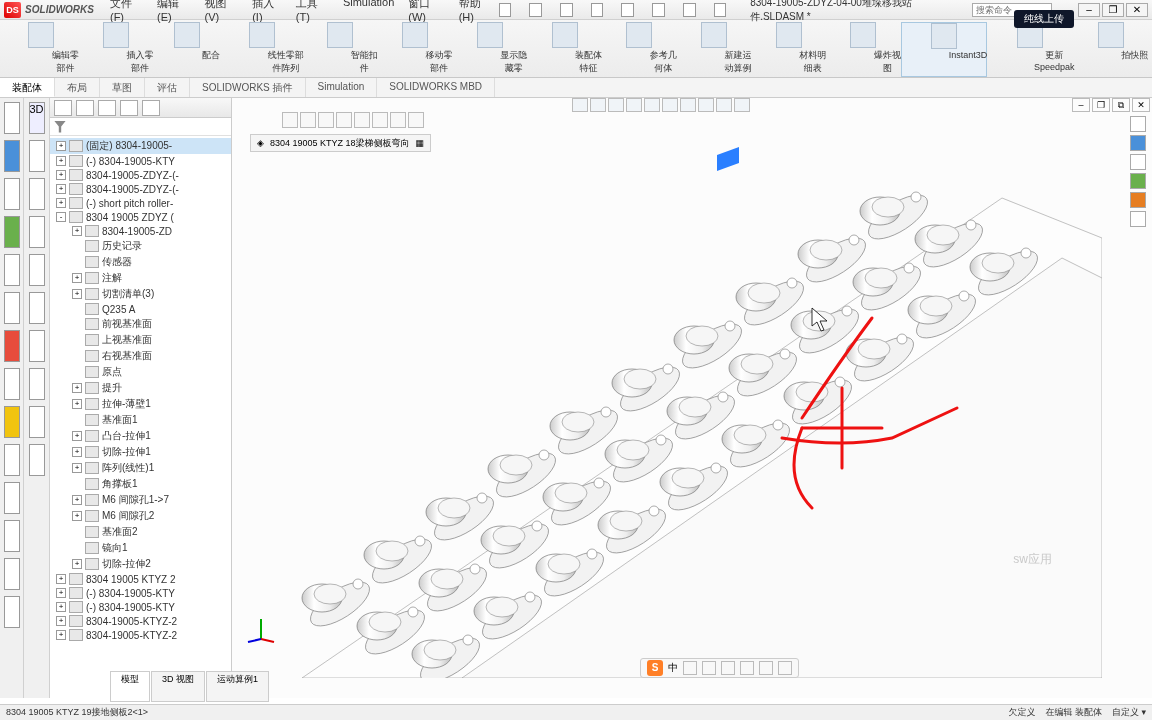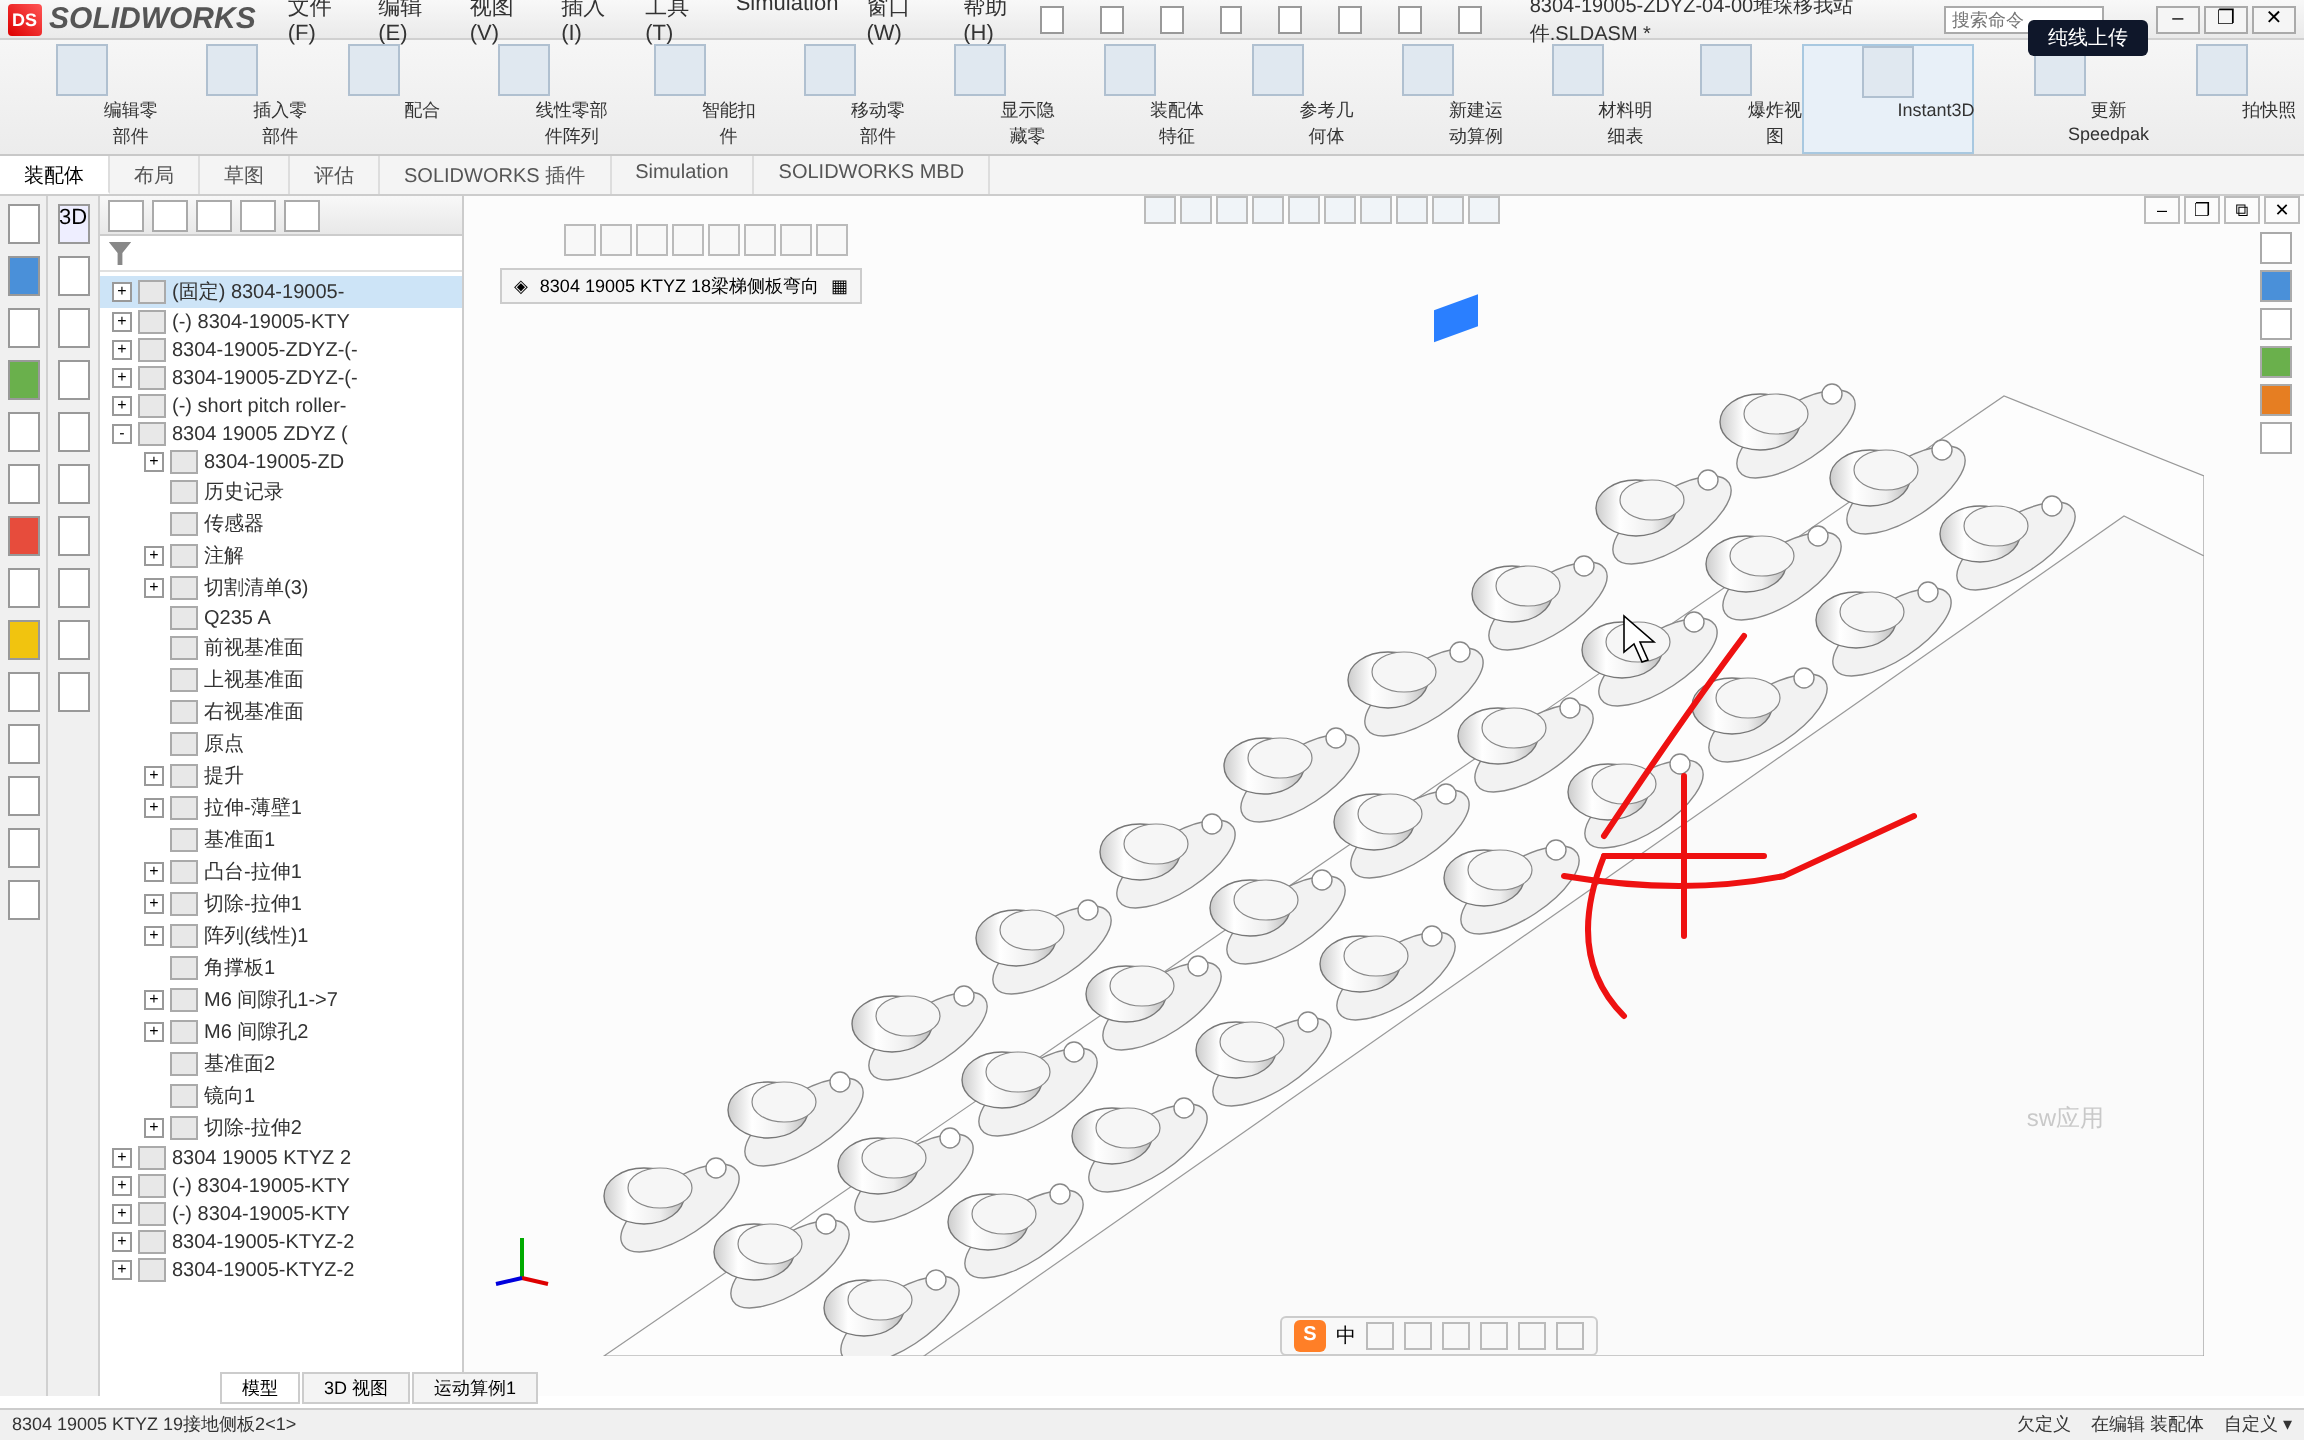--- a/index.html
+++ b/index.html
@@ -1,21 +1,21 @@
 <!DOCTYPE html>
 <html><head>
 <meta charset="utf-8">
 <style>
 * { box-sizing: border-box; margin: 0; padding: 0; font-family: "Microsoft YaHei", Arial, sans-serif; }
 body { width: 1152px; height: 720px; background: #fff; overflow: hidden; position: relative; font-size: 11px; }
 
 
 .titlebar { height: 20px; background: linear-gradient(#f8f8f8,#eaeaea); display: flex; align-items: center; padding: 0 4px; border-bottom: 1px solid #d0d0d0; justify-content: space-between; }
 .titlebar .logo { width: 18px; height: 16px; background: linear-gradient(45deg,#d00,#f55); border-radius: 2px; margin-right: 4px; display: flex; align-items: center; justify-content: center; color: #fff; font-size: 9px; font-weight: bold; }
-.titlebar .brand { font-style: italic; font-weight: bold; color: #555; font-size: 15px; margin-right: 10px; }
+.titlebar .brand { font-style: italic; font-weight: bold; color: #555; font-size: 10px; margin-right: 10px; }
 .titlebar .menu { display: flex; gap: 2px; }
 .titlebar .menu span { padding: 2px 6px; font-size: 11px; color: #333; cursor: pointer; }
 .titlebar .qat { margin-left: auto; display: flex; gap: 18px; align-items: center; }
 .titlebar .qat .ico { width: 14px; height: 14px; border: 1px solid #999; background: #fff; }
 .titlebar .doc { color: #333; font-size: 10px; margin: 0 6px; }
 .titlebar .search { border: 1px solid #aaa; height: 14px; width: 80px; font-size: 9px; padding: 0 3px; }
 .titlebar .winbtns { display: flex; gap: 2px; margin-left: 8px; }
 .titlebar .winbtns div { width: 22px; height: 14px; border: 1px solid #aaa; background: #f5f5f5; text-align: center; line-height: 12px; font-size: 10px; }
 .upload-badge { position: absolute; right: 78px; top: 10px; background: #0f172a; color: #fff; padding: 2px 10px; border-radius: 3px; font-size: 10px; z-index: 50; }
 
@@ -29,21 +29,21 @@
 
 .tabs { height: 20px; background: #f4f4f4; border-bottom: 1px solid #ccc; display: flex; }
 .tabs .tab { padding: 3px 12px; font-size: 10px; color: #555; border-right: 1px solid #ddd; cursor: pointer; }
 .tabs .tab.active { background: #fff; border-bottom: 1px solid #fff; color: #000; }
 
 
 .main { display: flex; height: 600px; }
 
 
 .vstrip { width: 24px; background: #f0f0f0; border-right: 1px solid #d0d0d0; display: flex; flex-direction: column; align-items: center; padding-top: 4px; gap: 6px; }
-.vstrip .vico { width: 16px; height: 20px; border: 1px solid #999; background: #fff; }
+.vstrip .vico { width: 16px; height: 32px; border: 1px solid #999; background: #fff; }
 .vstrip .vico.blue { background: #4a90d9; }
 .vstrip .vico.green { background: #6ab04c; }
 .vstrip .vico.red { background: #e74c3c; }
 .vstrip .vico.yellow { background: #f1c40f; }
 
 
 .tree { width: 182px; background: #fff; border-right: 1px solid #ccc; display: flex; flex-direction: column; }
 .tree-hdr { height: 20px; background: linear-gradient(#f8f8f8,#e8e8e8); border-bottom: 1px solid #ccc; display: flex; align-items: center; padding: 0 4px; gap: 4px; }
 .tree-hdr .hico { width: 18px; height: 16px; border: 1px solid #aaa; background: #fff; }
 .tree-filter { height: 18px; border-bottom: 1px solid #e0e0e0; display: flex; align-items: center; padding: 0 4px; }
@@ -72,21 +72,21 @@
 .rstrip .rico2 { width: 16px; height: 16px; border: 1px solid #aaa; background: #fff; }
 .rstrip .rico2.b { background: #4a90d9; }
 .rstrip .rico2.g { background: #6ab04c; }
 .rstrip .rico2.o { background: #e67e22; }
 
 
 .chain { position: absolute; top: 20px; left: 10px; width: 860px; height: 560px; }
 .chain svg { width: 100%; height: 100%; }
 
 
-.btabs { position: absolute; bottom: 18px; left: 110px; height: 16px; display: flex; }
+.btabs { position: absolute; bottom: 18px; left: 110px; height: 31px; display: flex; }
 .btabs .btab { padding: 1px 10px; font-size: 9px; border: 1px solid #ccc; background: #f4f4f4; margin-right: 1px; }
 .btabs .btab.active { background: #fff; }
 
 .status { position: absolute; bottom: 0; left: 0; right: 0; height: 16px; background: #f0f0f0; border-top: 1px solid #ccc; display: flex; align-items: center; padding: 0 6px; font-size: 9px; color: #333; justify-content: space-between; }
 .status .right { display: flex; gap: 10px; }
 
 
 .ime { position: absolute; bottom: 42px; left: 640px; height: 20px; background: #f8f8f8; border: 1px solid #ccc; border-radius: 3px; display: flex; align-items: center; padding: 0 6px; gap: 5px; font-size: 10px; z-index: 30; }
 .ime .slogo { width: 16px; height: 16px; background: #ff7f27; border-radius: 3px; color: #fff; text-align: center; line-height: 16px; font-weight: bold; }
 .ime .imei { width: 14px; height: 14px; border: 1px solid #bbb; }

